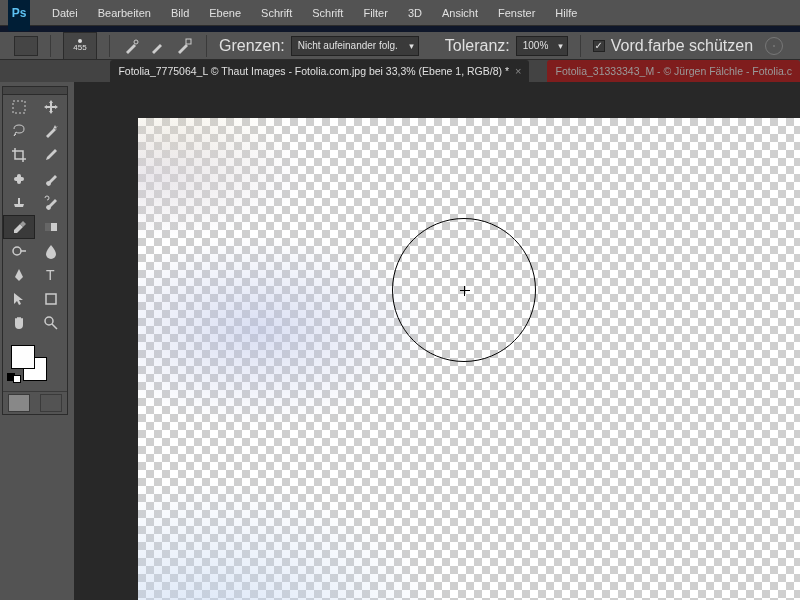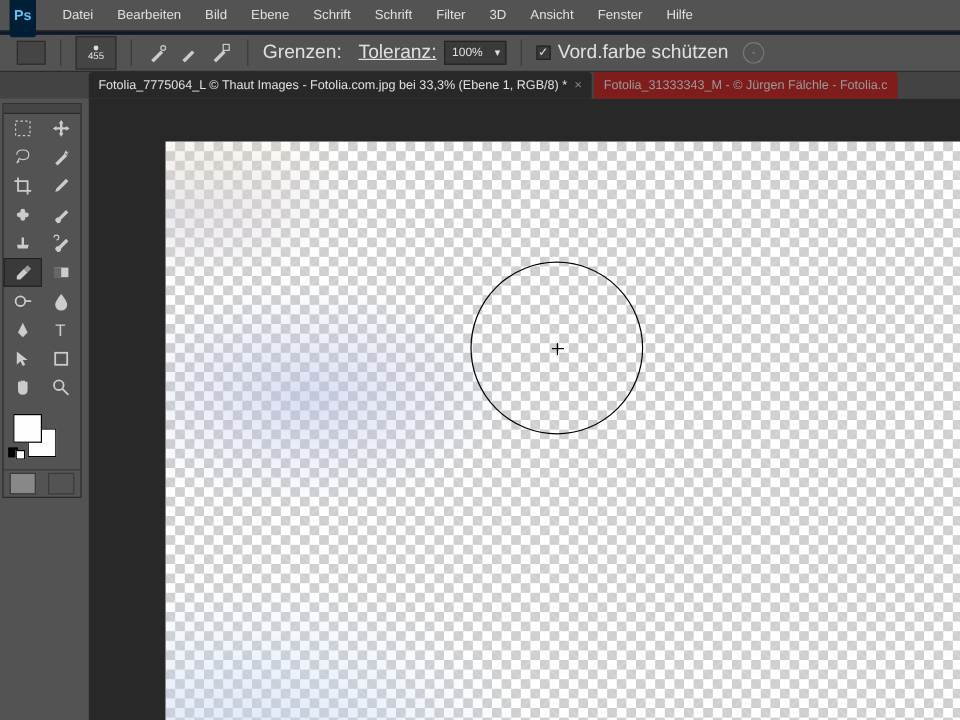--- a/index.html
+++ b/index.html
@@ -4,39 +4,39 @@
 <style>
 * { margin:0; padding:0; box-sizing:border-box; font-family:"Segoe UI",Tahoma,sans-serif; user-select:none; }
 body { width:800px; height:600px; background:#535353; overflow:hidden; position:relative; }
 
 
 .menubar { height:26px; background:#535353; display:flex; align-items:center; padding-left:8px; border-bottom:1px solid #2b2b2b; }
 .ps-logo { width:22px; height:36px; background:#001e36; border-radius:2px; color:#5dc1f1; font-weight:bold; font-size:12px; display:flex; align-items:center; justify-content:center; margin-right:12px; }
 .menu-item { color:#e0e0e0; font-size:11px; padding:4px 10px; cursor:default; }
 
 
-.optbar { height:34px; background:#535353; border-top:3px solid #0f172a; border-bottom:1px solid #2b2b2b; display:flex; align-items:center; padding-left:14px; gap:6px; }
+.optbar { height:34px; background:#535353; border-top:6px solid #0f172a; border-bottom:1px solid #2b2b2b; display:flex; align-items:center; padding-left:14px; gap:6px; }
 .tool-preset { width:24px; height:20px; background:#454545; border:1px solid #2b2b2b; }
 .brush-prev { width:34px; height:28px; background:#454545; border:1px solid #2b2b2b; display:flex; flex-direction:column; align-items:center; justify-content:center; }
 .brush-prev .dot { width:4px; height:4px; background:#ddd; border-radius:50%; }
 .brush-prev .sz { font-size:8px; color:#e0e0e0; }
 .sep { width:1px; height:22px; background:#3a3a3a; margin:0 6px; }
 .opt-icon { width:20px; height:18px; display:flex; align-items:center; justify-content:center; color:#ccc; }
 .opt-label { font-size:16px; color:#e0e0e0;text-align:right; }
 .opt-select { height:20px; background:#3a3a3a; border:1px solid #222; color:#e0e0e0; font-size:10px; padding:0 18px 0 6px; display:flex; align-items:center; position:relative; }
 .opt-select::after { content:"▾"; position:absolute; right:4px; font-size:9px; }
 .chk { width:12px; height:12px; background:#3a3a3a; border:1px solid #222; display:flex; align-items:center; justify-content:center; color:#e0e0e0; font-size:10px; }
 .target { width:18px; height:18px; border:1.5px solid #777; border-radius:50%; position:relative; margin-left:6px; }
 .target::before { content:""; position:absolute; width:2px; height:2px; background:#777; border-radius:50%; top:50%; left:50%; transform:translate(-50%,-50%); }
 
 
 .collapse { width:14px; height:10px; background:#454545; border:1px solid #2b2b2b; color:#aaa; font-size:7px; text-align:center; line-height:8px; margin-left:2px; }
 
 
-.tabrow { height:22px; display:flex; align-items:end; padding-left:74px; gap:2px; background:#434343; }
+.tabrow { height:22px; display:flex; align-items:end; padding-left:74px; gap:18px; background:#434343;justify-content:flex-end; }
 .tab { height:22px; padding:0 8px; font-size:10.5px; display:flex; align-items:center; gap:6px; border-radius:3px 3px 0 0; }
 .tab.active { background:#282828; color:#e0e0e0; }
 .tab.inactive { background:#7f1d1d; color:#9a9a9a; }
 .tab .x { color:#888; font-size:11px; }
 
 
 .toolbox { position:absolute; top:86px; left:2px; width:66px; background:#535353; border:1px solid #2b2b2b; }
 .toolbox-head { height:8px; background:#454545; border-bottom:1px solid #2b2b2b; }
 .toolgrid { display:grid; grid-template-columns:1fr 1fr; }
 .tool { width:32px; height:24px; display:flex; align-items:center; justify-content:center; color:#ccc; border:1px solid transparent; }
@@ -113,21 +113,22 @@
       </svg>
     </div>
   <div class="opt-icon">
       <svg viewBox="0 0 16 16">
         <path d="M2 14 L10 6 L12 8 L4 16" fill="#ccc"></path>
         <rect x="10" y="1" width="5" height="5" fill="none" stroke="#ccc"></rect>
       </svg>
     </div>
   <div class="sep"></div>
   <div class="opt-label">Grenzen:</div>
-  <div class="opt-label" style="margin-left:8px;text-decoration:underline;">Toleranz:</div>
+  <div class="opt-select" style="width:128px;">Nicht aufeinander folg.</div>
+  <div class="opt-label" style="margin-left:20px;">Toleranz:</div>
   <div class="opt-select" style="width:52px;">100%</div>
   <div class="sep"></div>
   <div class="chk">✓</div>
   <div class="opt-label">Vord.farbe schützen</div>
   <div class="target"></div>
 </div>
 
 <div class="collapse">◀◀</div>
 
 <div class="canvas-wrap">

